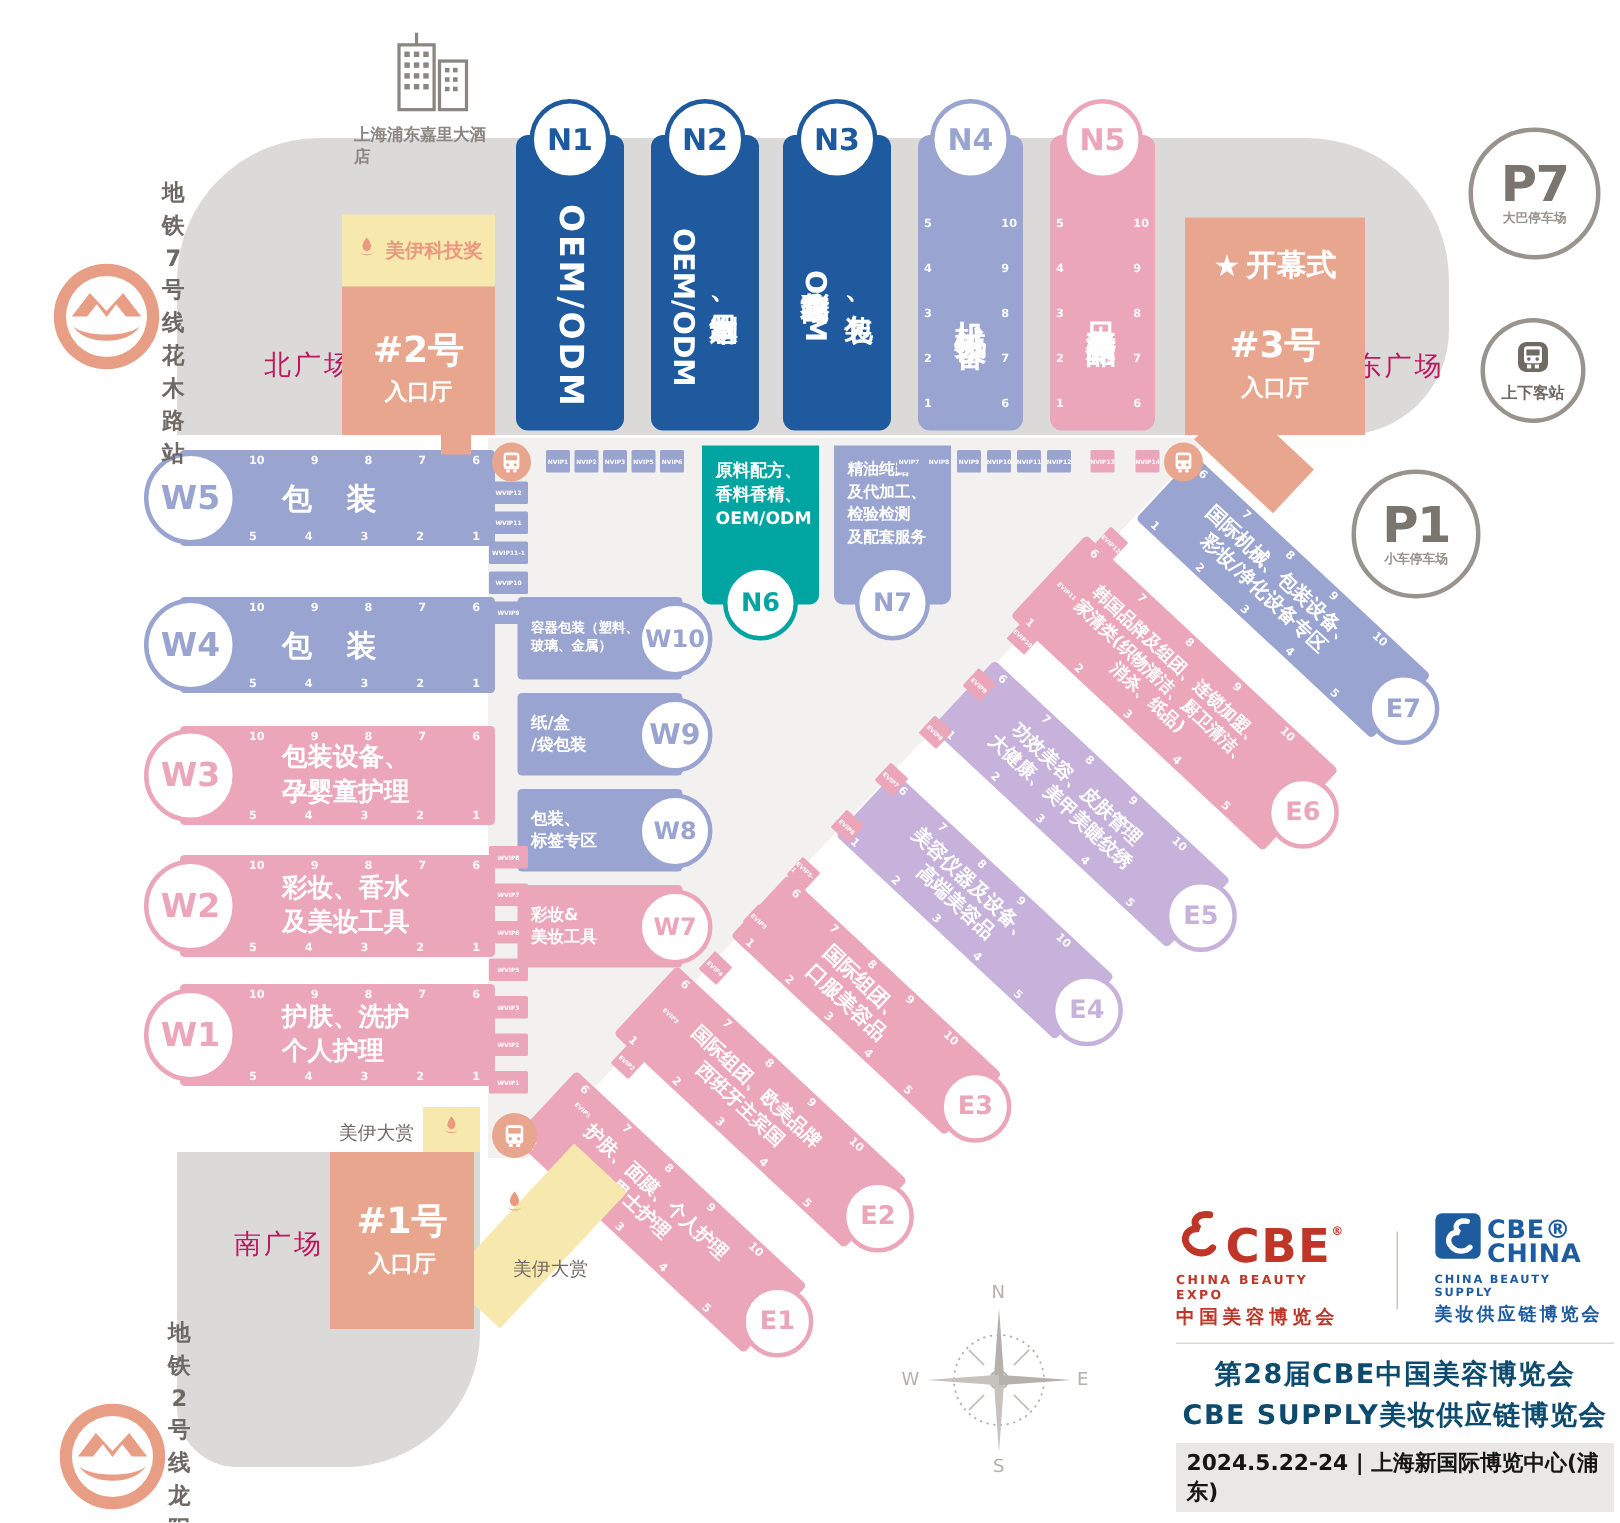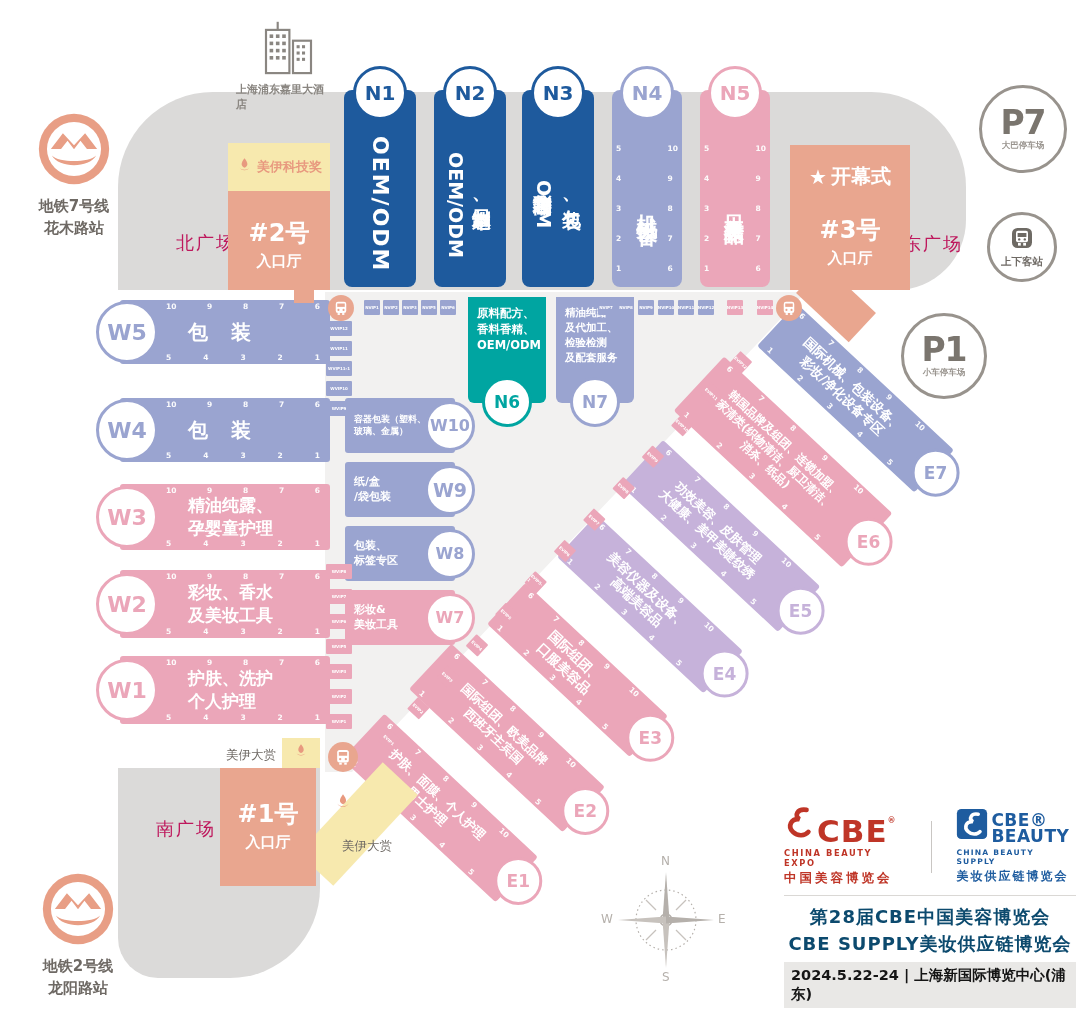--- a/index.html
+++ b/index.html
@@ -58,21 +58,21 @@
   .chip-row.nvr .vchip:nth-child(8){background:var(--pink);margin-left:10px;}
   .chip-col.wvt{gap:5px;width:26px;} .chip-col.wvt .vchip{width:26px;}
   .chip-col.wvb{gap:10px;width:26px;} .chip-col.wvb .vchip{width:26px;background:var(--pink);}
   .evip-chain{position:absolute;left:299px;top:541px;width:532px;height:20px;transform:rotate(-47deg);
     display:flex;justify-content:space-between;align-items:center;z-index:4;}
   .evip-chain .vchip{background:var(--pink);width:16px;height:16px;transform:rotate(90deg);}
   .pcirc{position:absolute;background:#fff;border:3px solid var(--lgrey);border-radius:50%;box-sizing:border-box;
     display:flex;flex-direction:column;align-items:center;justify-content:center;z-index:7;}
   .pcode{font-size:33px;font-weight:800;color:#7A756E;line-height:1;letter-spacing:-1px;}
   .plab{font-size:8.5px;color:var(--lgrey);margin-top:1px;font-weight:700;}
-  .metro{position:absolute;display:flex;flex-direction:column;align-items:center;z-index:7;}
+  .metro{position:absolute;display:flex;flex-direction:row;align-items:center;z-index:7;}
   .metro-txt{font-size:15px;color:var(--tgrey);font-weight:700;text-align:center;line-height:1.45;margin-top:6px;}
   .buscirc{position:absolute;background:var(--salmon);border-radius:50%;display:flex;align-items:center;
     justify-content:center;z-index:6;}
   .entr{position:absolute;background:var(--salmon);color:#fff;text-align:center;z-index:3;}
   .entr .l1{font-size:24px;font-weight:800;} .entr .l2{font-size:15px;font-weight:600;margin-top:3px;}
   .award-box{position:absolute;background:var(--yellow);display:flex;align-items:center;justify-content:center;z-index:3;}
   .award-text{color:#E8997F;font-weight:700;font-size:13px;margin-left:4px;}
   .grand-label{position:absolute;color:var(--tgrey);font-size:12.5px;font-weight:400;z-index:5;}
   .footer{position:absolute;left:784px;top:796px;width:292px;z-index:8;display:flex;flex-direction:column;align-items:center;}
   .map-title{font-size:29px;font-weight:900;color:#151515;letter-spacing:6px;}
@@ -430,21 +430,21 @@
         <span class="gnum">6</span>
       </div>
     <div class="numrow bot">
         <span class="gnum">5</span>
         <span class="gnum">4</span>
         <span class="gnum">3</span>
         <span class="gnum">2</span>
         <span class="gnum">1</span>
       </div>
     <div class="wlabel">
-        <span class="lline">精油纯露、</span>
+        <span class="lline">包装设备、</span>
         <span class="lline">孕婴童护理</span>
       </div>
     <div class="badge bd-pink" style="left:-24px;top:50%;margin-top:-31px;width:62px;height:62px;font-size:22px;">W3</div>
   </div>
   <div class="whall bg-pink" style="left:120px;top:570px;width:210px;height:68px;">
     <div class="numrow top">
         <span class="gnum">10</span>
         <span class="gnum">9</span>
         <span class="gnum">8</span>
         <span class="gnum">7</span>
@@ -723,21 +723,21 @@
       <div class="logo-col">
         <div class="cbe-row">
           <span>
             <svg width="32" height="32" viewBox="0 0 36 36">
               <rect x="1" y="1" width="34" height="34" rx="5" fill="#1E5C9F"></rect>
               <path d="M25 7 C17 5.5 14 12 19 15.5 C11.5 14.5 8.5 21.5 13.5 26.5 C17.5 30.5 24 30 27 26.5" fill="none" stroke="#fff" stroke-width="4" stroke-linecap="round"></path>
             </svg>
           </span>
           <span class="sup-name">
             <span><span>CBE</span><span class="reg" style="color:#1E5C9F;">®</span></span>
-            <span>BEAUTY</span>
+            <span>CHINA</span>
           </span>
         </div>
         <span class="sup-en">CHINA BEAUTY SUPPLY</span>
         <span class="sup-cn">美妆供应链博览会</span>
       </div>
     </div>
     <div class="hrule"></div>
     <div class="f-line">第28届CBE中国美容博览会</div>
     <div class="f-line">CBE SUPPLY美妆供应链博览会</div>
     <div class="date-strip">2024.5.22-24 | 上海新国际博览中心(浦东)</div>

